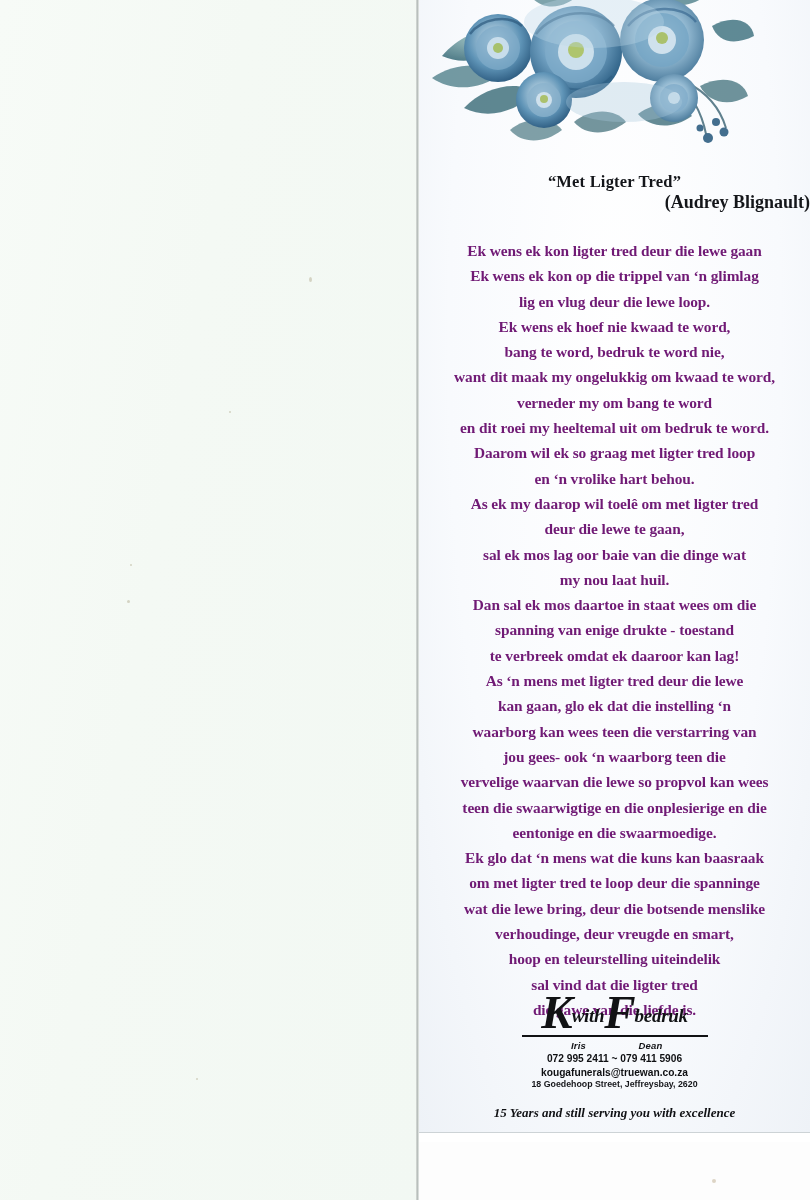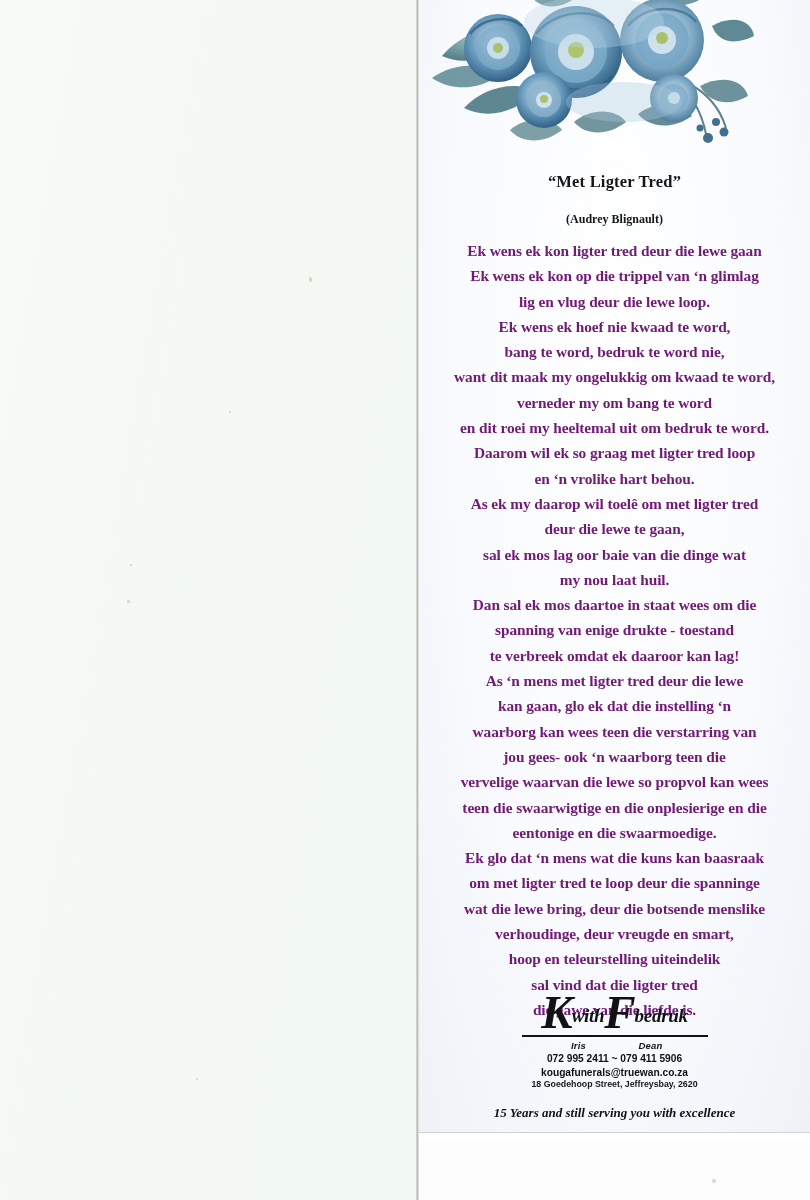--- a/index.html
+++ b/index.html
@@ -104,25 +104,25 @@
     font-family: "Liberation Serif", serif;
     font-weight: bold;
     font-size: 16.5px;
     color: #14161a;
     letter-spacing: .2px;
   }
   .poem-author {
     position: absolute;
     left: 0;
     right: 0;
-    top: 212px;
-    text-align: center;
-    font-family: "Liberation Serif", serif;
-    font-weight: bold;
-    font-size: 12px;
+    top: 192px;
+    text-align: right;
+    font-family: "Liberation Serif", serif;
+    font-weight: bold;
+    font-size: 18px;
     color: #14161a;
   }
   .poem-body {
     position: absolute;
     left: 6px;
     right: 6px;
     top: 238px;
     text-align: center;
     font-family: "Liberation Serif", serif;
     font-weight: bold;

